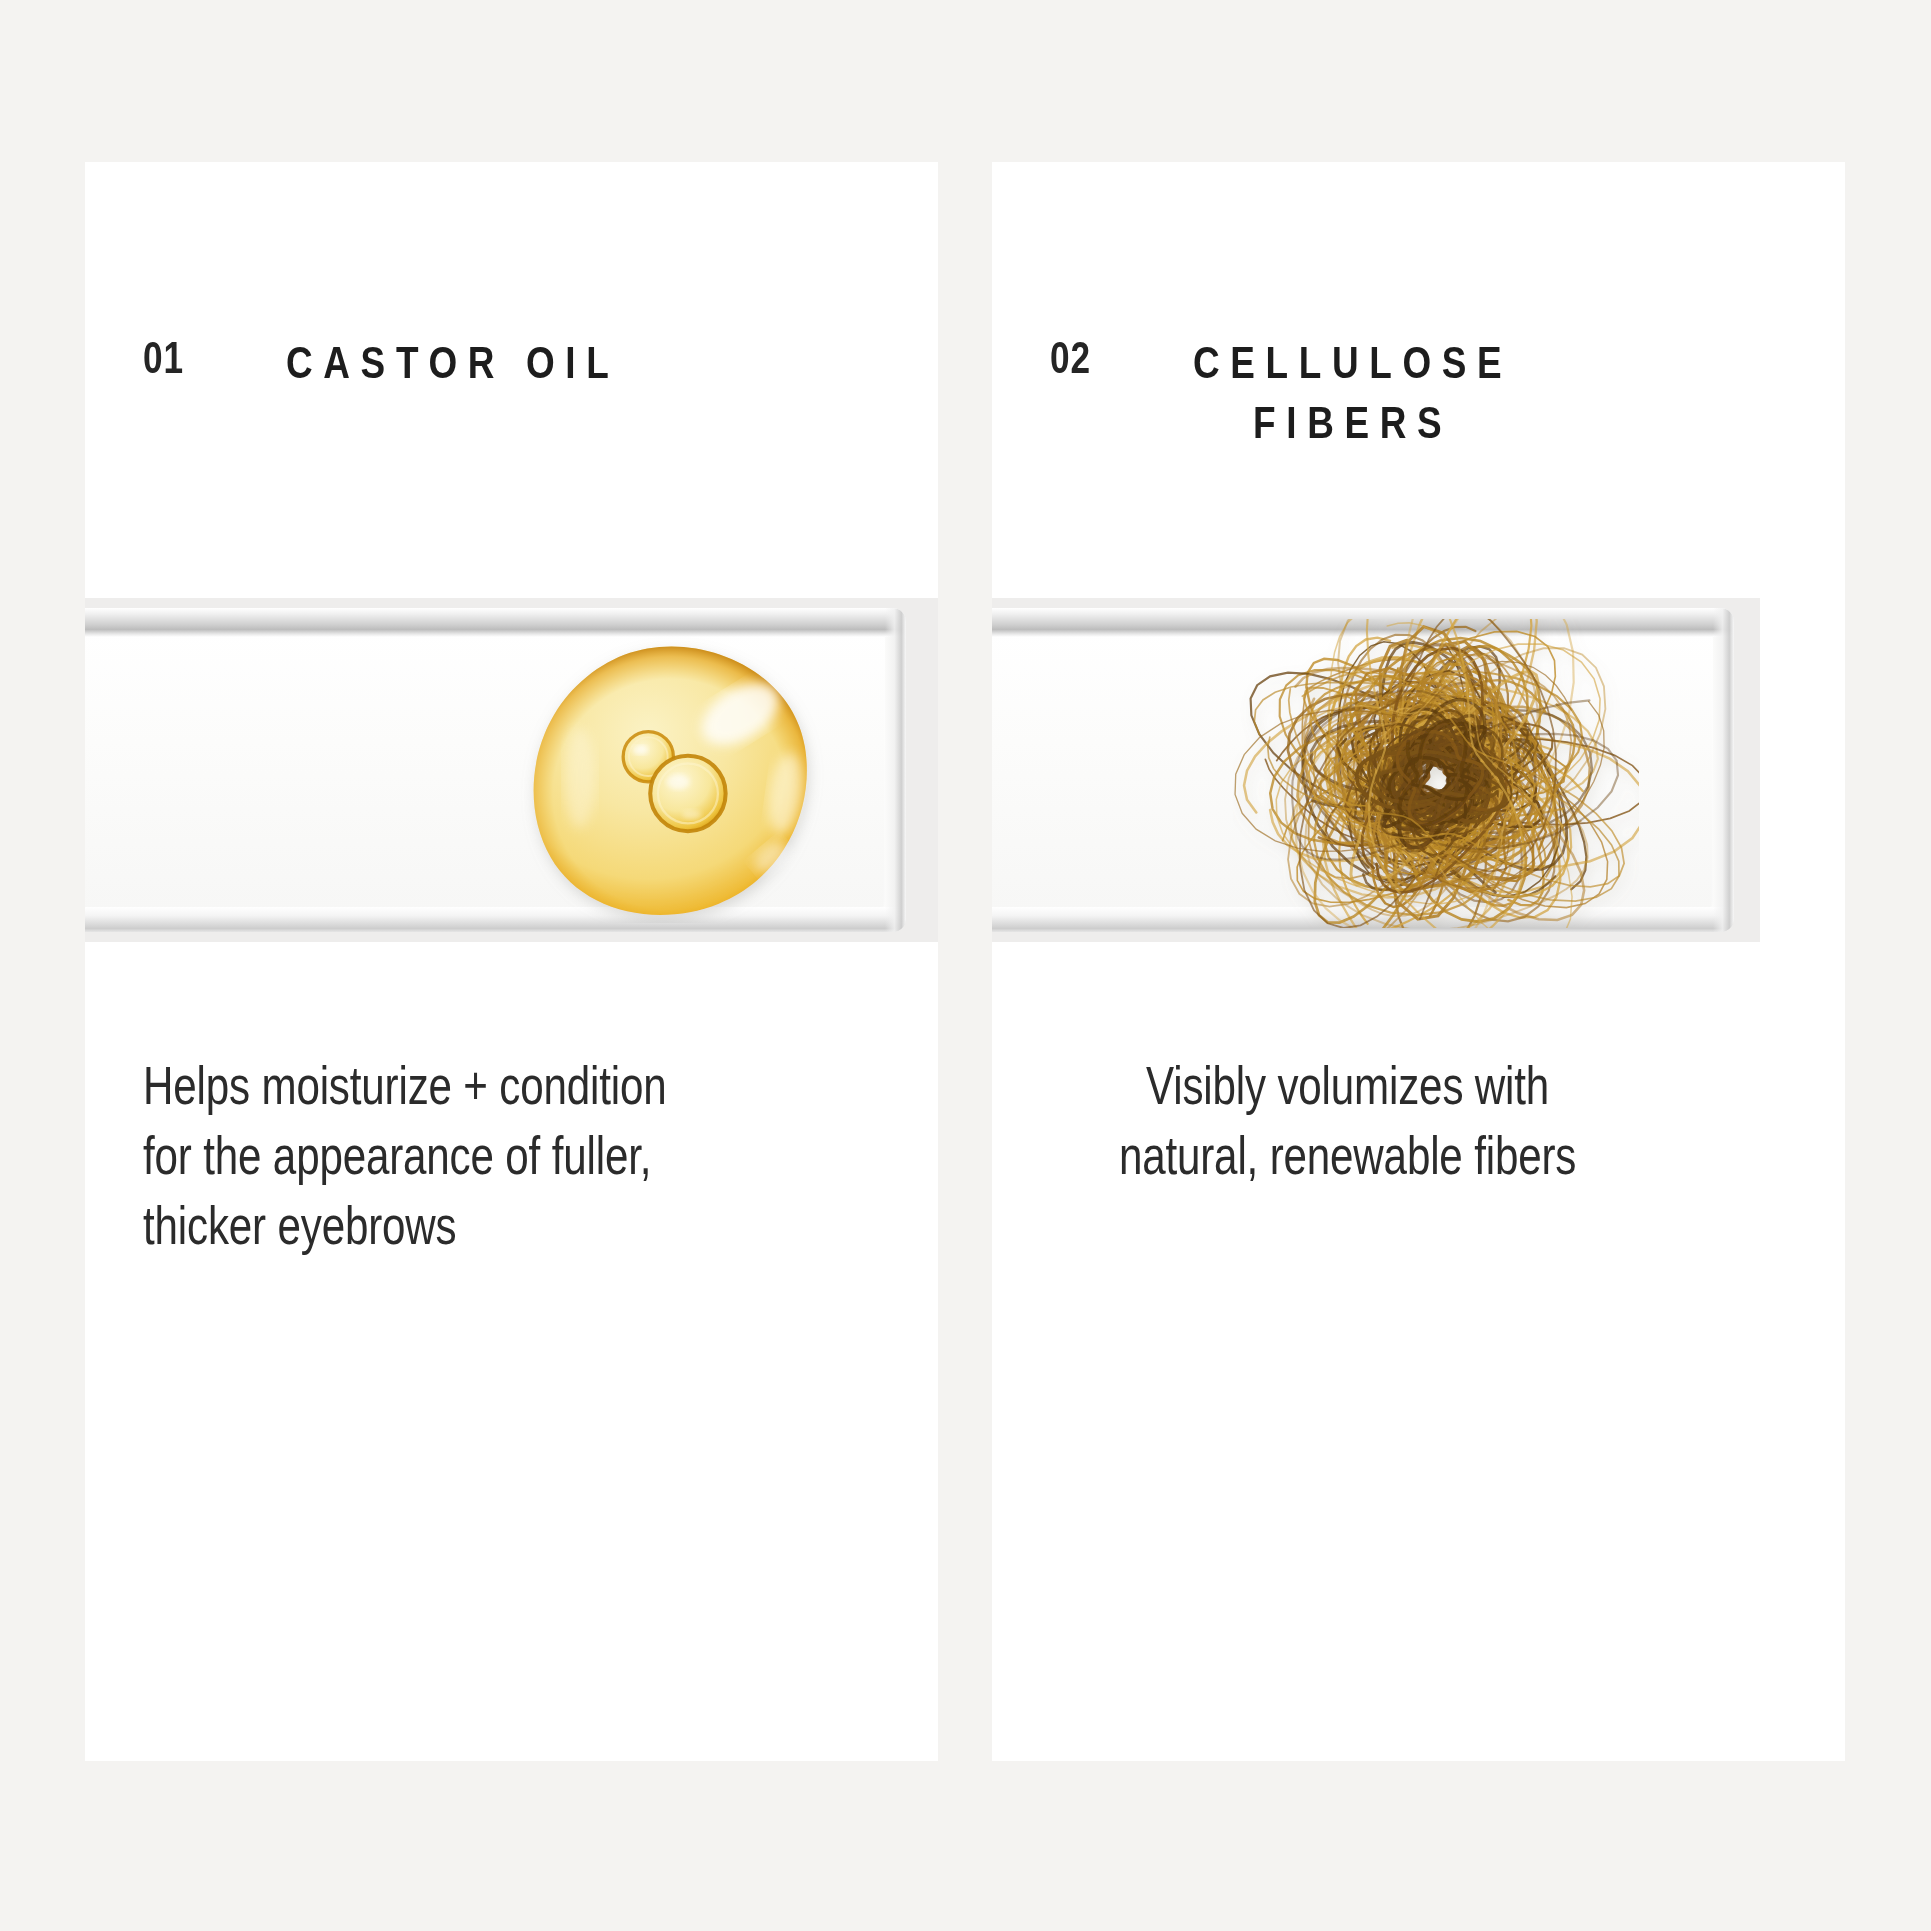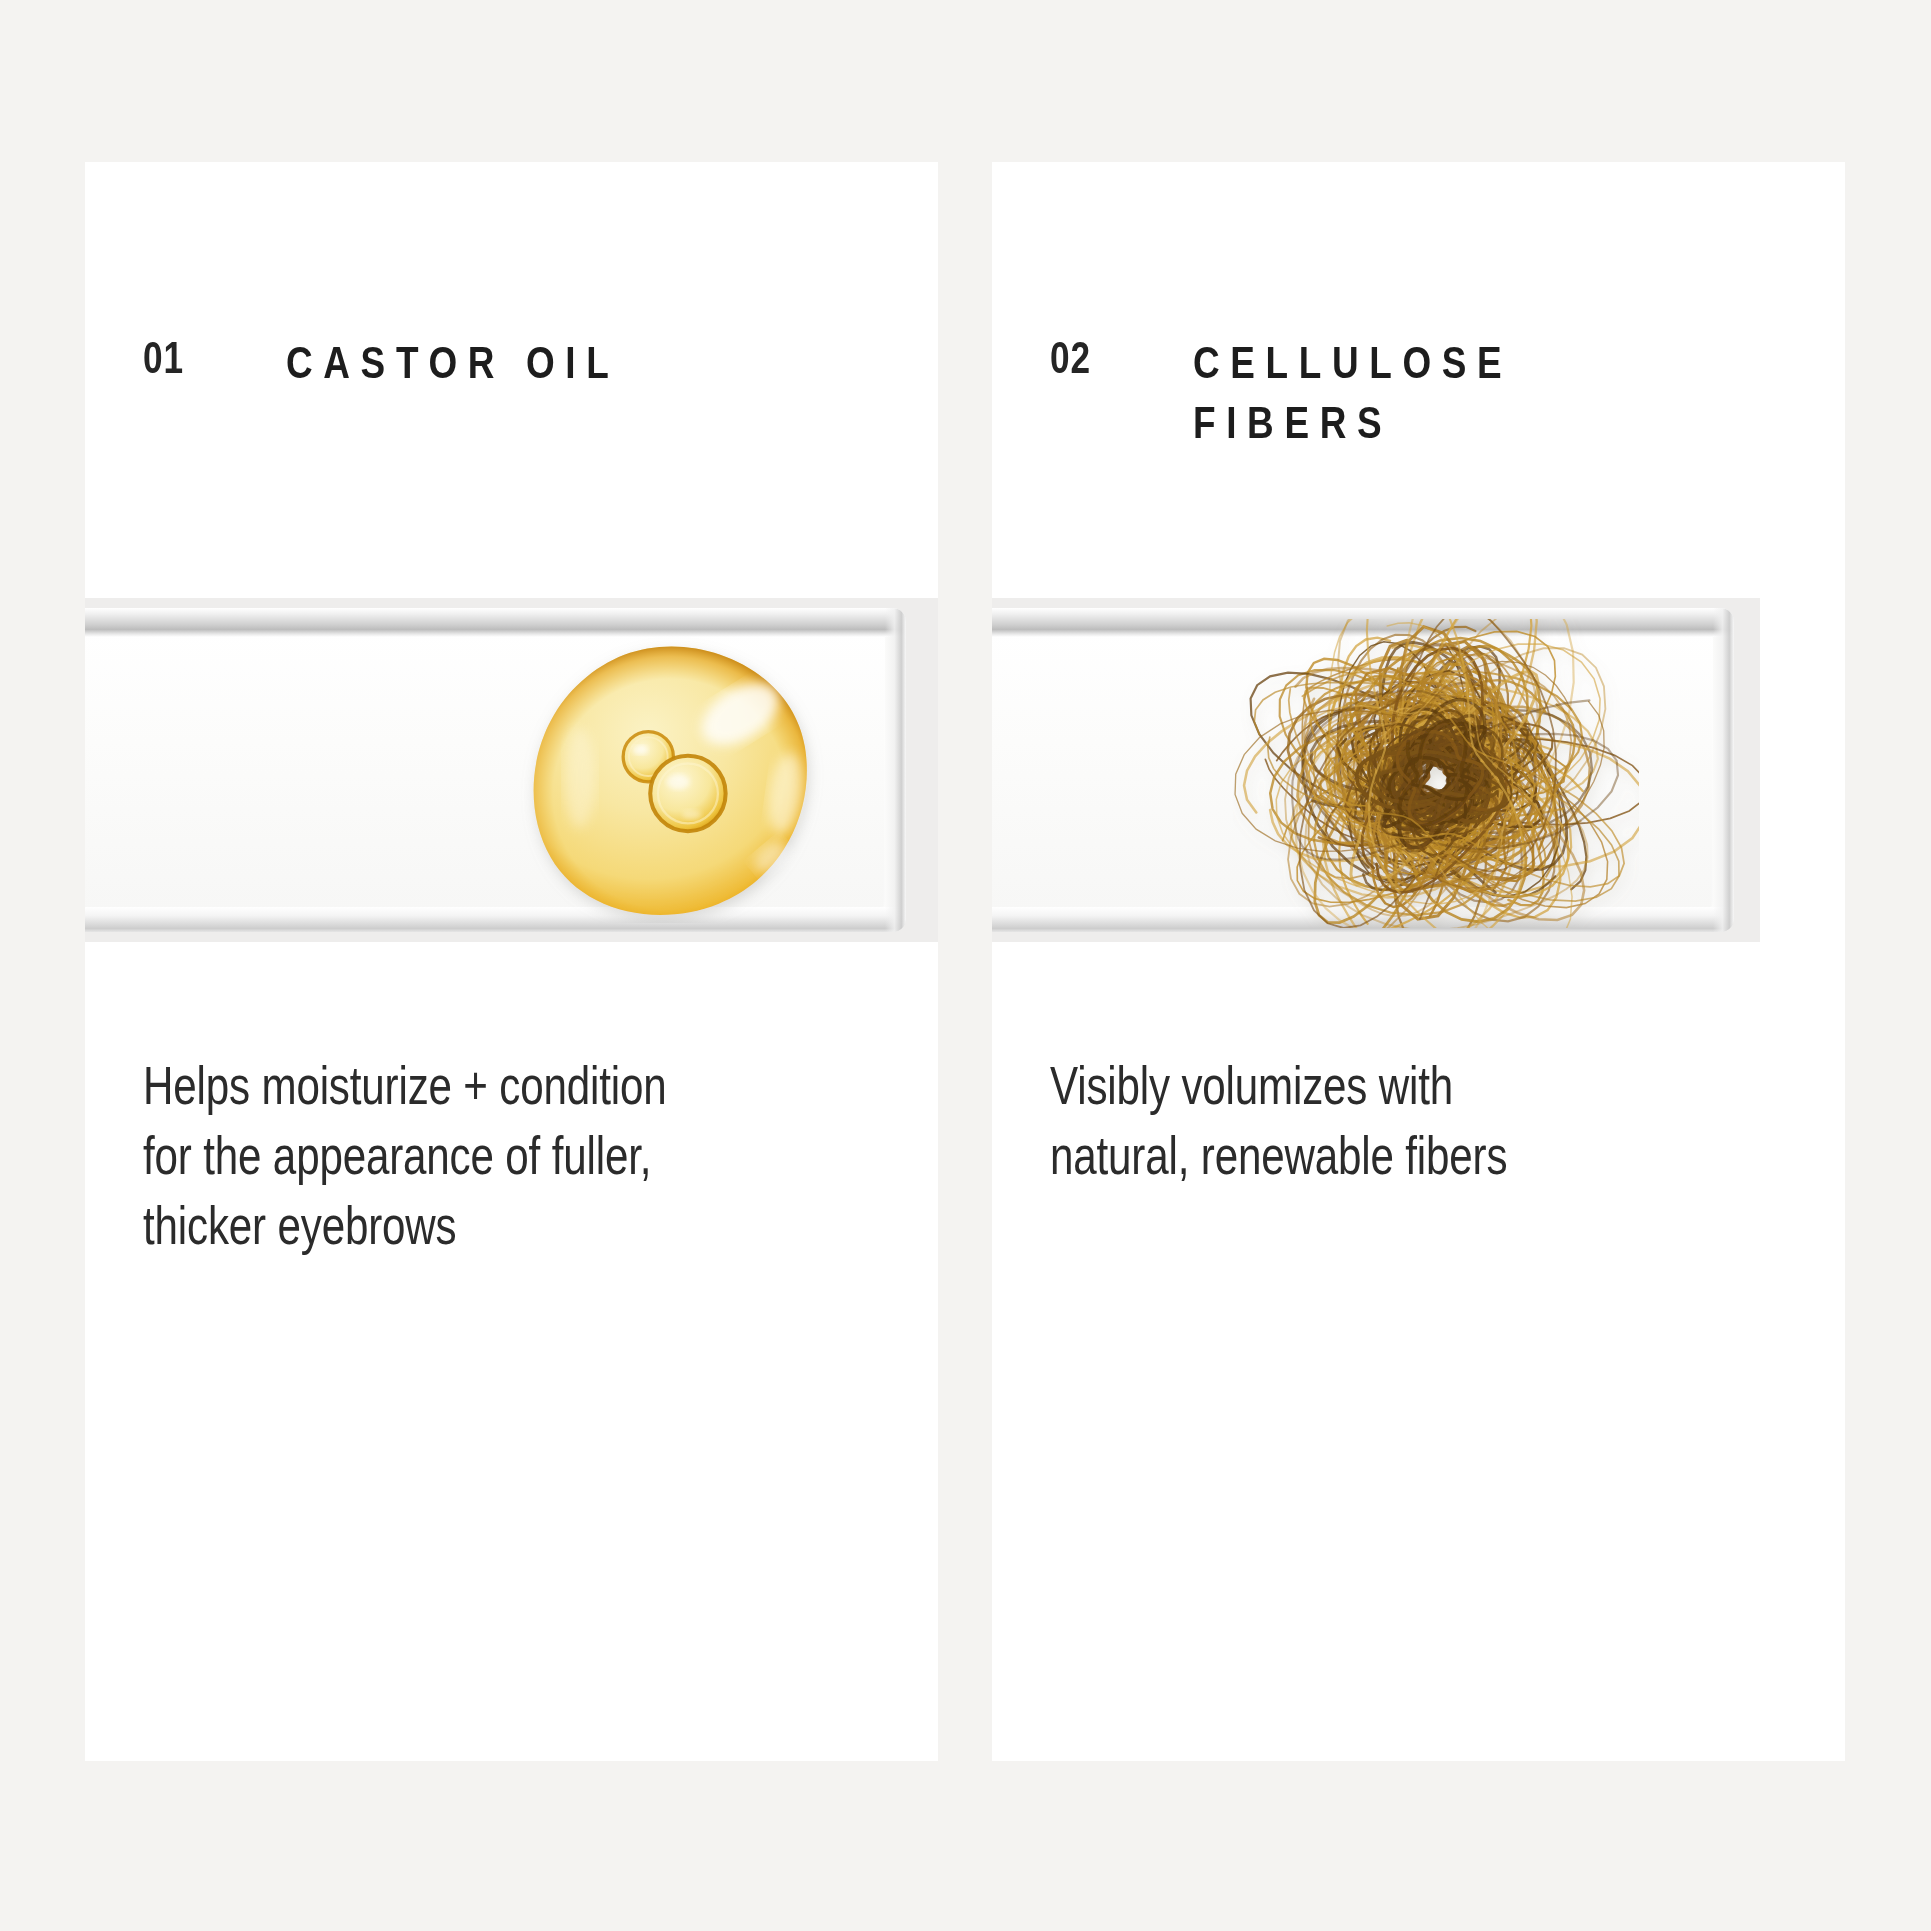--- a/index.html
+++ b/index.html
@@ -13,21 +13,21 @@
 
   
   .card{
     position:absolute;
     top:162px;
     height:1599px;
     background:#ffffff;
     overflow:visible;
   }
   #card-1{left:85px;width:853px;}
-  #card-2{left:992px;width:853px;}
+  #card-2{left:992px;width:853px;text-align:center;}
 
   .card-clip{
     position:absolute;inset:0;
     overflow:hidden;
   }
 
   
   .head-row{
     position:absolute;
     left:58px;

